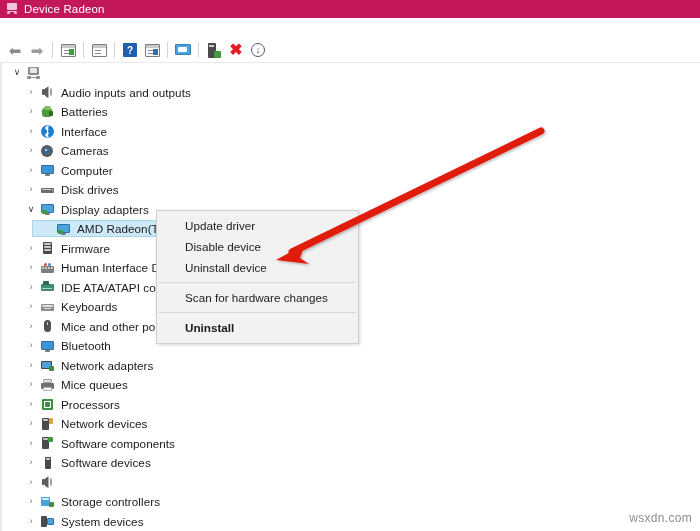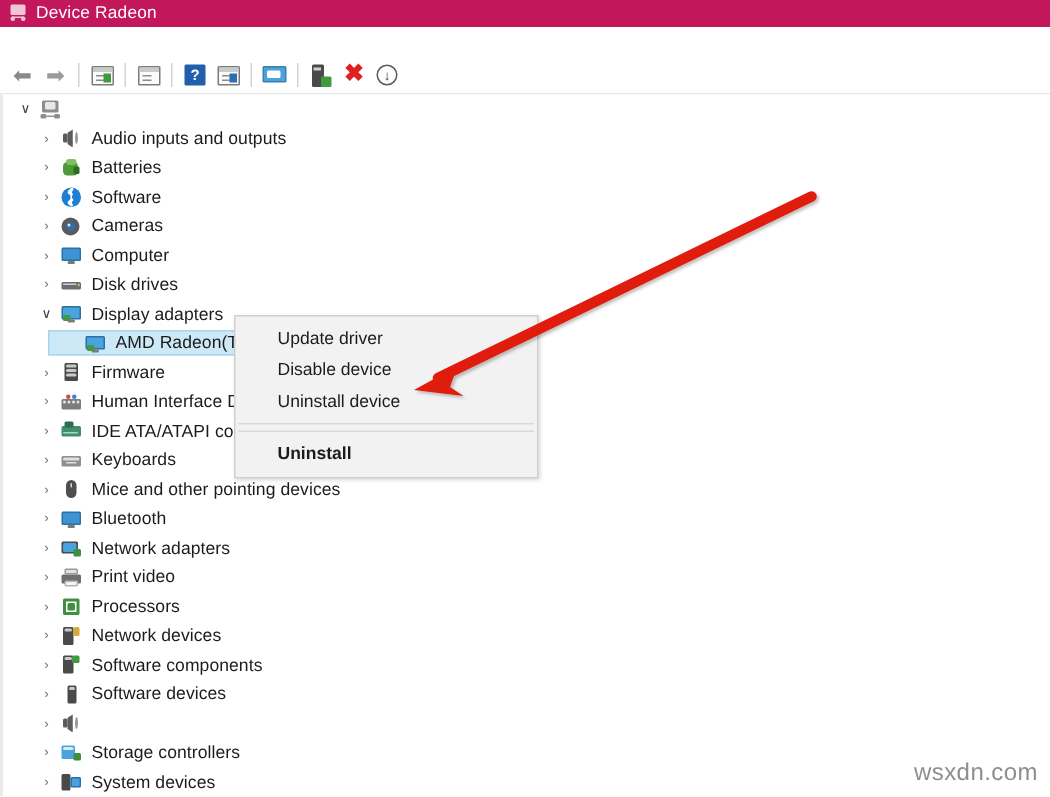--- a/index.html
+++ b/index.html
@@ -402,21 +402,21 @@
     left: 0; top: 0;
     width: 700px; height: 531px;
     z-index: 40;
     pointer-events: none;
   }
 
   
   .watermark {
     position: absolute;
     right: 8px; bottom: 6px;
-    font-size: 16px;
+    font-size: 12px;
     color: #8e8e8e;
     letter-spacing: 0.3px;
     z-index: 50;
   }
 </style>
 </head>
 <body>
 
 <div id="app">
 
@@ -538,21 +538,21 @@
           <span class="gi i-bt">
             <span class="r r1"></span>
             <span class="r r2"></span>
             <span class="r r3"></span>
             <span class="r r4"></span>
             <span class="r r5"></span>
             <span class="r r6"></span>
             <span class="r r7"></span>
           </span>
         </div>
-        <div class="lbl">Software</div>
+        <div class="lbl">Interface</div>
       </div>
       <div class="tree-row lvl1">
         <div class="chev">›</div>
         <div class="ico">
           <span class="gi i-cam">
             <span class="r r1"></span>
             <span class="r r2"></span>
             <span class="r r3"></span>
             <span class="r r4"></span>
             <span class="r r5"></span>
@@ -734,21 +734,21 @@
           <span class="gi i-prn">
             <span class="r r1"></span>
             <span class="r r2"></span>
             <span class="r r3"></span>
             <span class="r r4"></span>
             <span class="r r5"></span>
             <span class="r r6"></span>
             <span class="r r7"></span>
           </span>
         </div>
-        <div class="lbl">Print video</div>
+        <div class="lbl">Mice queues</div>
       </div>
       <div class="tree-row lvl1">
         <div class="chev">›</div>
         <div class="ico">
           <span class="gi i-cpu">
             <span class="r r1"></span>
             <span class="r r2"></span>
             <span class="r r3"></span>
             <span class="r r4"></span>
             <span class="r r5"></span>
@@ -847,20 +847,21 @@
         </div>
         <div class="lbl">System devices</div>
       </div>
     </div>
 
   <div class="ctxmenu" id="ctxmenu">
       <div class="ctx-item">Update driver</div>
       <div class="ctx-item">Disable device</div>
       <div class="ctx-item">Uninstall device</div>
       <div class="ctx-sep"></div>
+      <div class="ctx-item">Scan for hardware changes</div>
       <div class="ctx-sep"></div>
       <div class="ctx-item bold">Uninstall</div>
     </div>
 
   <svg class="annot-arrow" viewBox="0 0 700 531">
     <defs>
       <filter id="shadow" x="-20%" y="-20%" width="150%" height="150%">
         <feDropShadow dx="1.5" dy="1.5" stdDeviation="1.2" flood-color="#000000" flood-opacity="0.25"></feDropShadow>
       </filter>
     </defs>

